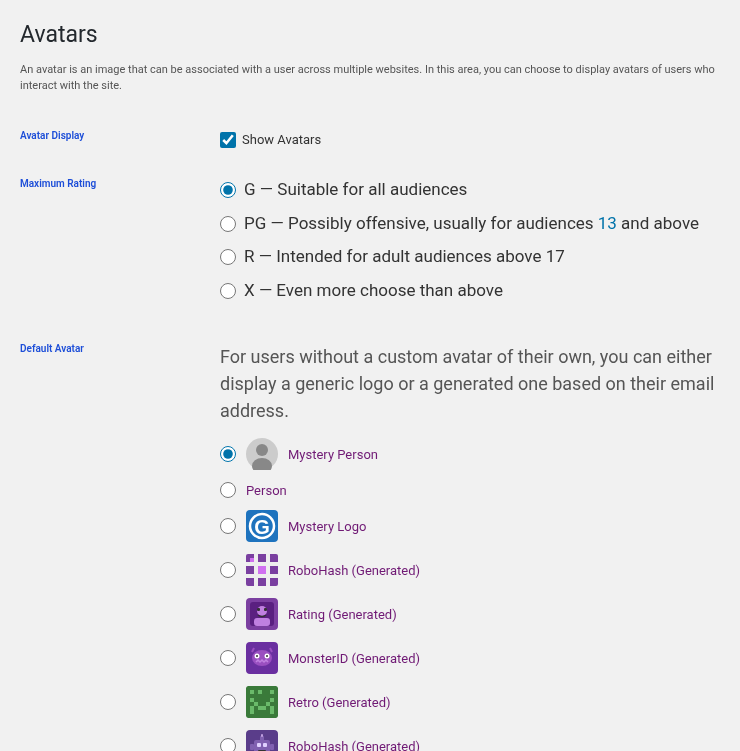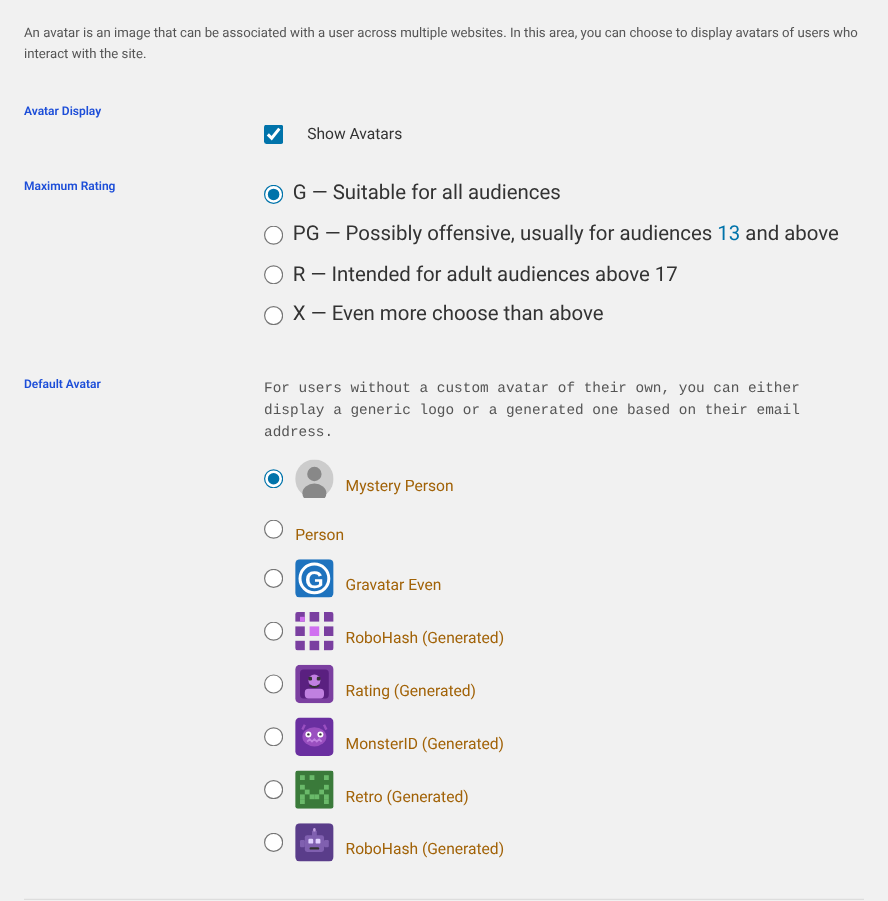--- a/index.html
+++ b/index.html
@@ -43,22 +43,22 @@
       color: #1d4ed8;
       vertical-align: top;
     }
     table.form-table td {
       padding: 15px 0;
       vertical-align: top;
     }
     .checkbox-wrap {
       display: flex;
       align-items: center;
-      gap: 20px;
-      margin-top: 16px;
+      gap: 6px;
+      margin-top: 2px;
     }
     .checkbox-wrap input[type="checkbox"] {
       width: 16px;
       height: 16px;
       accent-color: #0073aa;
     }
     .radio-option {
       display: flex;
       align-items: center;
       gap: 8px;
@@ -73,25 +73,24 @@
     }
     .radio-option label {
       font-size: 17px;
       color: #333;
       line-height: 1.4;
     }
     .radio-option label .highlight {
       color: #0073aa;
     }
     .default-avatar-desc {
-      font-size: 12px;
+      font-size: 18px;
       color: #555;
       line-height: 1.5;
       margin-bottom: 14px;
-      font-family: Liberation Mono, monospace;
     }
     .avatar-option {
       display: flex;
       align-items: center;
       gap: 10px;
       margin-bottom: 12px;
     }
     .avatar-option input[type="radio"] {
       width: 16px;
       height: 16px;
@@ -99,33 +98,33 @@
       flex-shrink: 0;
     }
     .avatar-icon {
       width: 32px;
       height: 32px;
       border-radius: 2px;
       flex-shrink: 0;
     }
     .avatar-option label {
       font-size: 13px;
-      color: #a16207;
-      margin-top: 12px;
+      color: #701a75;
     }
     .divider {
       border: none;
       border-top: 1px solid #ddd;
       margin: 4px 0;
     }
   </style>
 </head>
 <body>
 
 <div class="page-wrap">
+  <h1 class="page-title">Avatars</h1>
   <p class="description">An avatar is an image that can be associated with a user across multiple websites. In this area, you can choose to display avatars of users who interact with the site.</p>
 
   <table class="form-table">
     <tbody>
 
       <tr>
         <th>Avatar Display</th>
         <td>
           <div class="checkbox-wrap">
             <input type="checkbox" id="show-avatars" checked="" style="">
@@ -176,21 +175,21 @@
             <label for="avatar-blank">Person</label>
           </div>
 
           <div class="avatar-option">
             <input type="radio" name="default_avatar" id="avatar-gravatar" style="">
             <svg class="avatar-icon" viewBox="0 0 32 32" xmlns="http://www.w3.org/2000/svg">
               <rect width="32" height="32" rx="4" fill="#1e73be"></rect>
               <text x="16" y="24" text-anchor="middle" font-size="20" font-weight="bold" fill="white" font-family="Arial">G</text>
               <circle cx="16" cy="16" r="12" fill="none" stroke="white" stroke-width="2.5"></circle>
             </svg>
-            <label for="avatar-gravatar">Gravatar Even</label>
+            <label for="avatar-gravatar">Mystery Logo</label>
           </div>
 
           <div class="avatar-option">
             <input type="radio" name="default_avatar" id="avatar-identicon" style="">
             <svg class="avatar-icon" viewBox="0 0 32 32" xmlns="http://www.w3.org/2000/svg">
               <rect width="32" height="32" fill="#eee"></rect>
               <rect x="0" y="0" width="8" height="8" fill="#7a3fa0"></rect>
               <rect x="12" y="0" width="8" height="8" fill="#7a3fa0"></rect>
               <rect x="24" y="0" width="8" height="8" fill="#7a3fa0"></rect>
               <rect x="0" y="12" width="8" height="8" fill="#7a3fa0"></rect>

